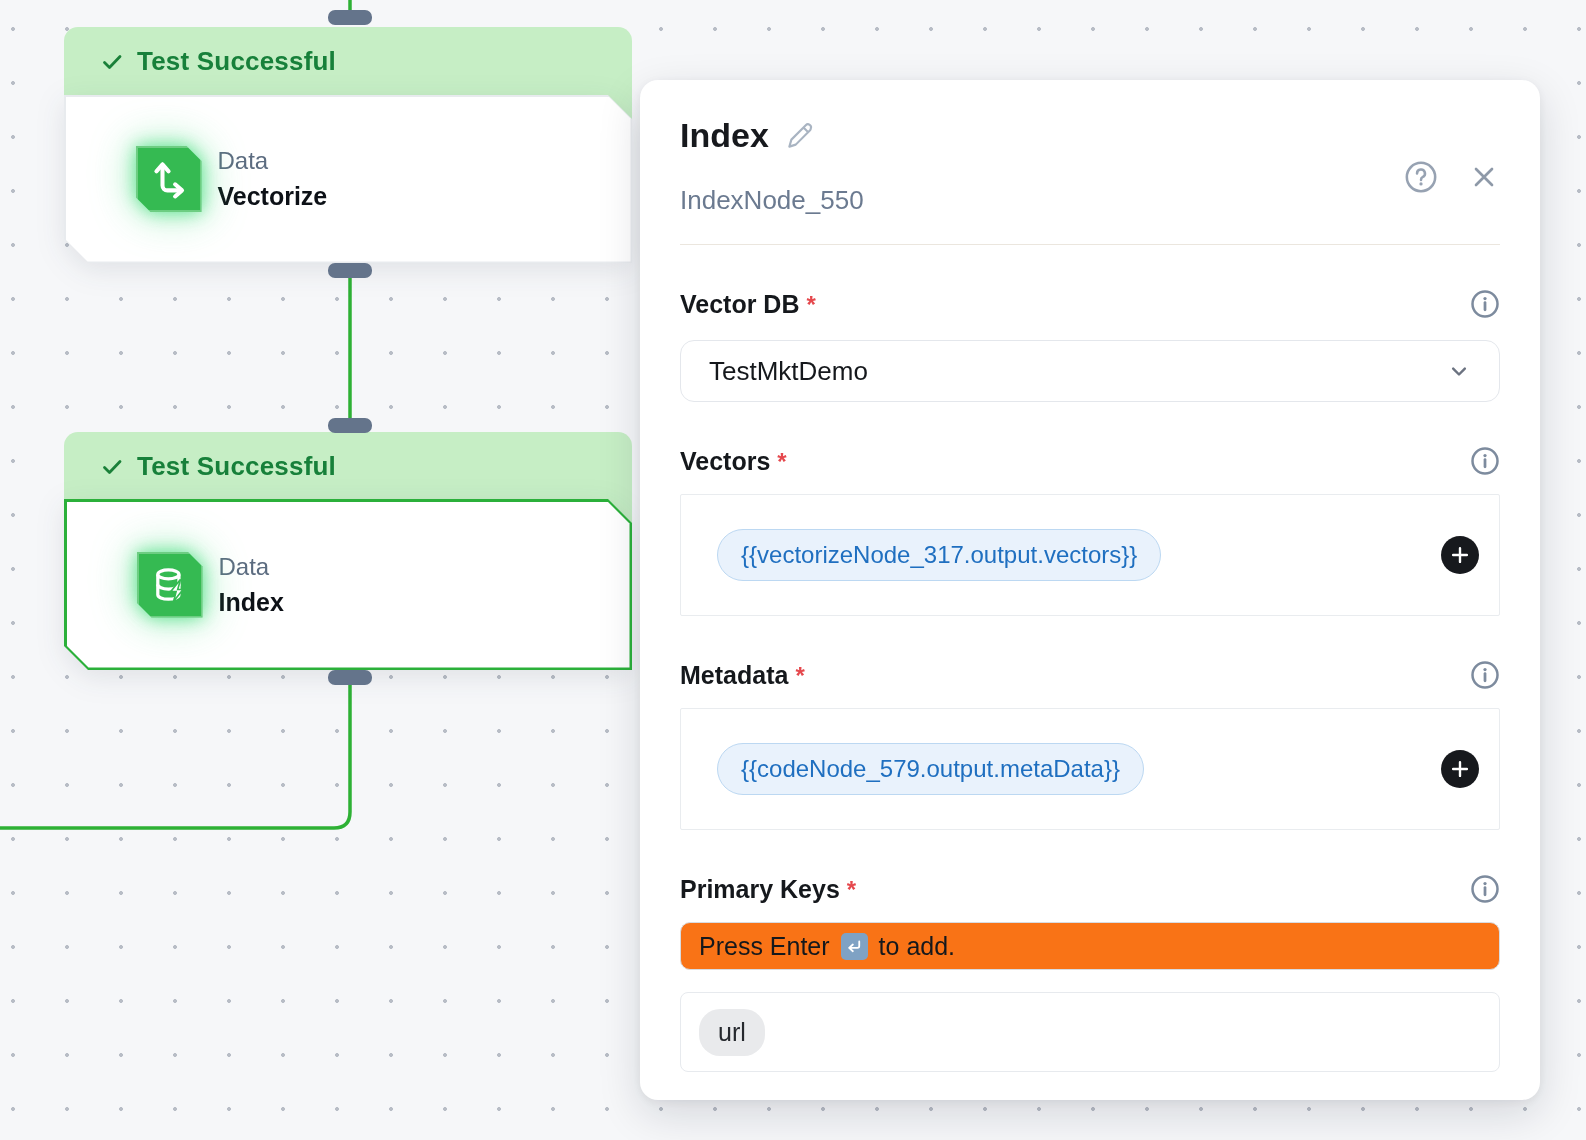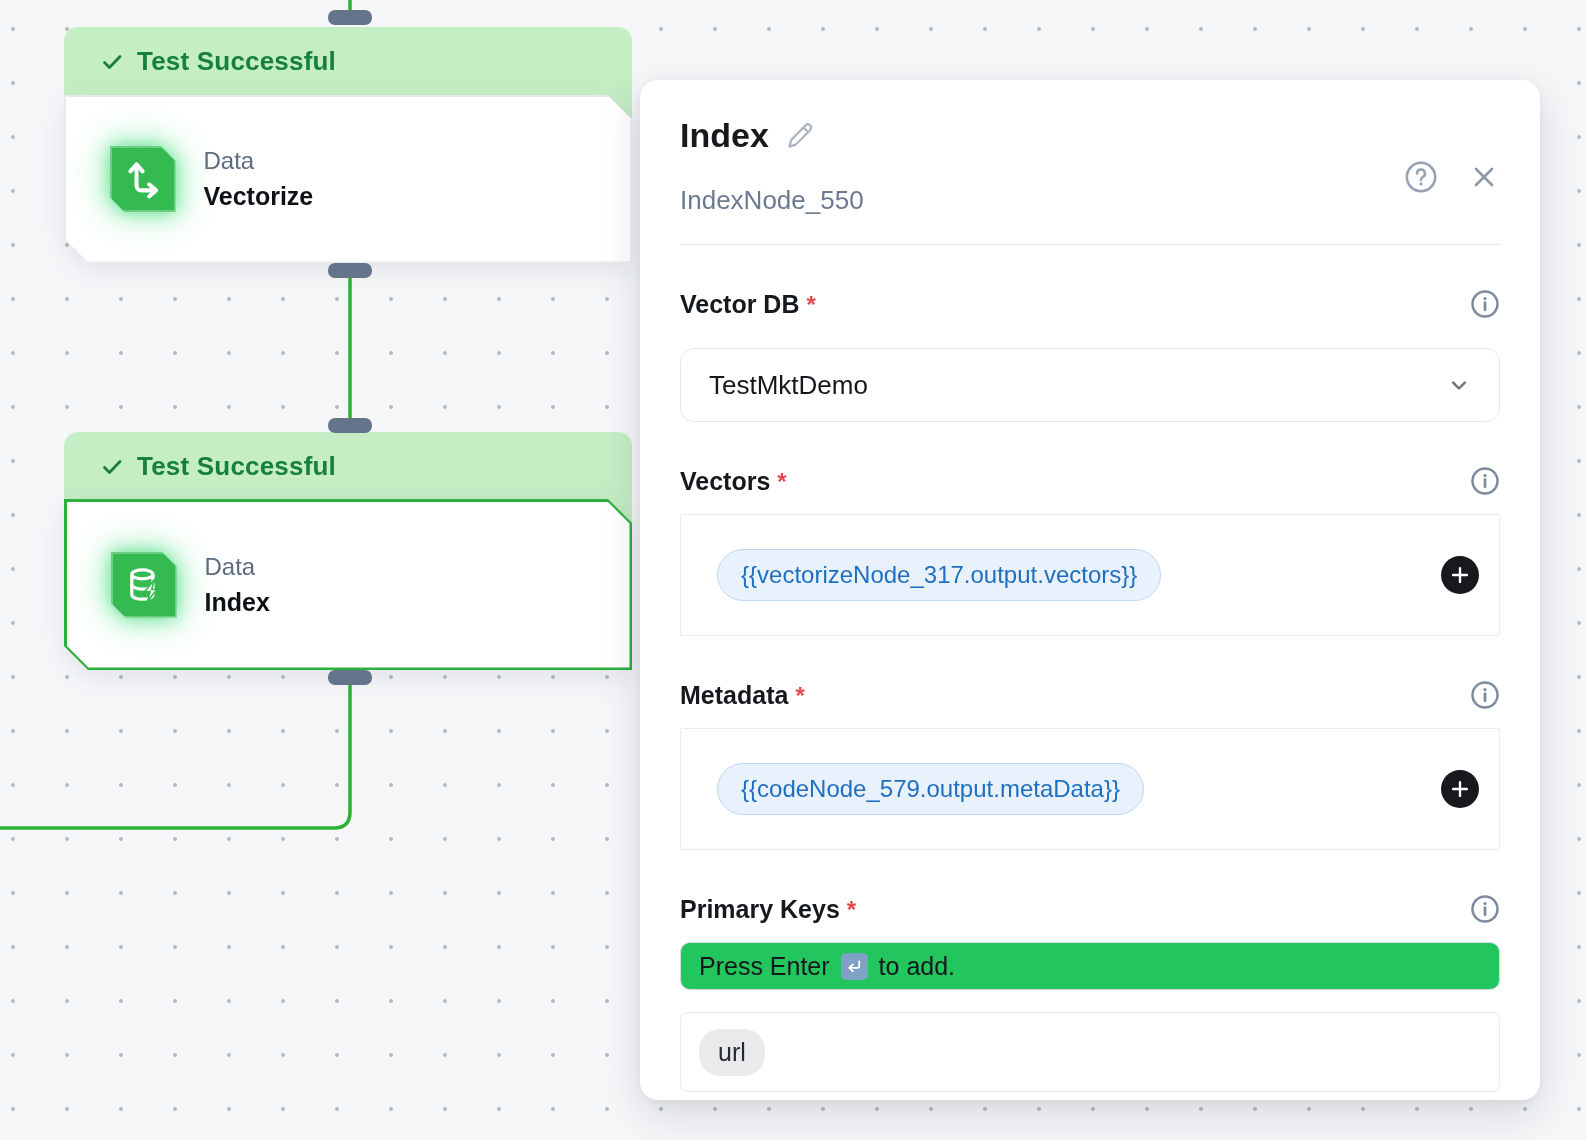--- a/index.html
+++ b/index.html
@@ -31,21 +31,21 @@
   .banner-inner { display:flex; align-items:center; gap:13px; }
   .banner-label { font-size:26px; font-weight:700; color:#17803a; letter-spacing:.2px; }
   .card-shell { position:absolute; left:0; right:0; filter:drop-shadow(0 7px 14px rgba(30,41,59,.10)); }
   .card-border {
     position:relative; width:100%; height:100%;
     clip-path:polygon(0 0, calc(100% - 24px) 0, 100% 24px, 100% 100%, 24px 100%, 0 calc(100% - 24px));
   }
   .card-face {
     position:absolute; inset:2.5px; background:#ffffff;
     clip-path:polygon(0 0, calc(100% - 22px) 0, 100% 22px, 100% 100%, 22px 100%, 0 calc(100% - 22px));
-    display:flex; align-items:center; padding-left:44px; gap:28px;
+    display:flex; align-items:center; padding-left:70px; gap:16px;
   }
   .card-plain .card-face { inset:1.5px; }
   .tile {
     width:66px; height:66px; flex:0 0 66px;
     filter:drop-shadow(0 0 9px rgba(74,222,128,.85)) drop-shadow(0 0 20px rgba(74,222,128,.45));
   }
   .tile-bg {
     width:100%; height:100%; background:#35ba52;
     clip-path:polygon(0 0, calc(100% - 15px) 0, 100% 15px, 100% 100%, 15px 100%, 0 calc(100% - 15px));
     box-shadow:inset 0 0 0 2px rgba(255,255,255,.28);
@@ -68,21 +68,21 @@
   .panel-subtitle { margin-top:30px; font-size:26px; color:#6b7a90; }
   .header-icons { display:flex; gap:30px; margin-top:22px; align-items:center; }
   .icon-btn { cursor:pointer; display:inline-flex; }
   .divider { margin-top:28px; height:1px; background:#ebe6de; }
 
   .field-label-row { display:flex; align-items:center; justify-content:space-between; margin-top:44px; }
   .field-label { font-size:25px; font-weight:700; color:#15181c; }
   .req { color:#e5484d; margin-left:7px; font-size:24px; font-weight:700; }
 
   .select-box {
-    margin-top:29px; height:74px; border:1.5px solid #e4e7ec; border-radius:14px;
+    margin-top:21px; height:62px; border:1.5px solid #e4e7ec; border-radius:14px;
     display:flex; align-items:center; padding:0 26px 0 28px; background:#fff; cursor:pointer;
   }
   .select-value { font-size:26px; font-weight:500; color:#15181c; }
   .select-box svg { margin-left:auto; }
 
   .chip-box {
     margin-top:18px; min-height:122px; border:1.5px solid #e9ecef; border-radius:2px;
     display:flex; align-items:center; padding:0 20px 0 36px; background:#fff;
   }
   .chip {
@@ -90,21 +90,21 @@
     border-radius:26px; padding:11px 23px; font-size:24px; font-weight:500; cursor:pointer;
     white-space:nowrap;
   }
   .plus-btn {
     margin-left:auto; width:38px; height:38px; border-radius:50%;
     background:#17191d; display:flex; align-items:center; justify-content:center; cursor:pointer;
     flex:0 0 38px;
   }
 
   .enter-input {
-    margin-top:18px; height:48px; background:#22c55e; border:1.5px solid #d8dce1;
+    margin-top:18px; height:48px; background:#f97316; border:1.5px solid #d8dce1;
     border-radius:10px; display:flex; align-items:center; gap:11px; padding:0 18px;
     font-size:25px; color:#15181c; cursor:text;
   }
   .key-icon {
     width:27px; height:27px; border-radius:5px; background:#7fa2c4;
     display:inline-flex; align-items:center; justify-content:center;
   }
 
   .tags-box {
     margin-top:22px; height:80px; border:1.5px solid #e7eaee; border-radius:8px;

